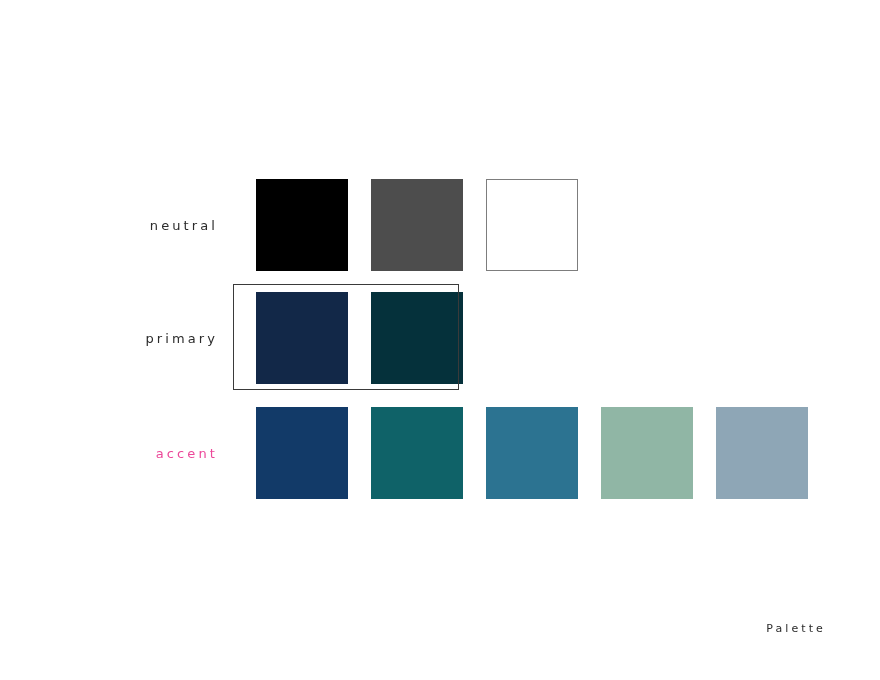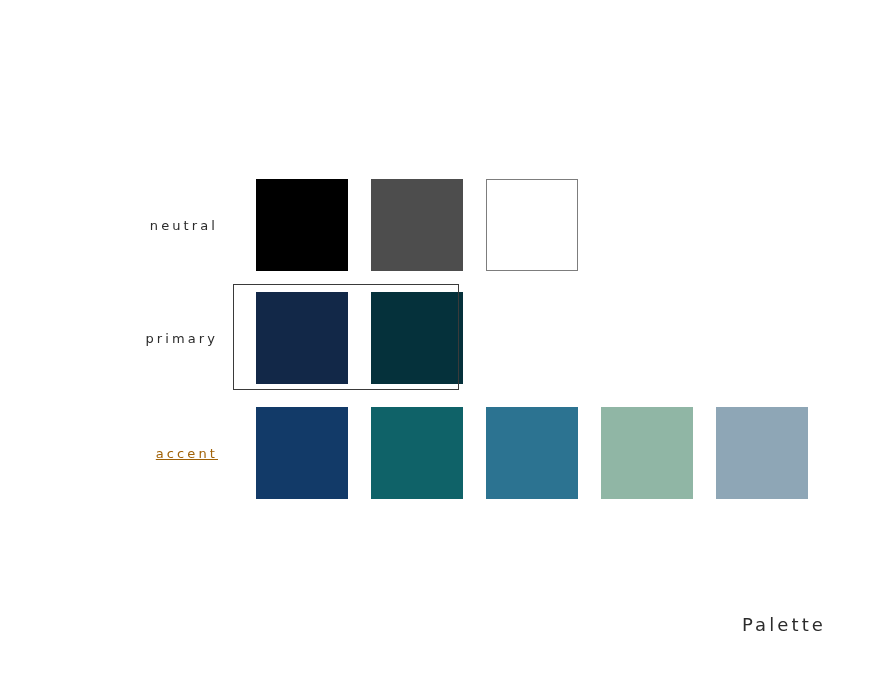--- a/index.html
+++ b/index.html
@@ -80,21 +80,21 @@
     border: 1.4px solid #3a3a3a;
     background: transparent;
     pointer-events: none;
   }
 
   
   #palette-caption {
     position: absolute;
     right: 54px;
     bottom: 45px;
-    font-size: 18px;
+    font-size: 11px;
     letter-spacing: 3.1px;
     color: #2b2b2b;
     white-space: nowrap;
   }
 </style>
 </head>
 <body style="background: rgb(255, 255, 255);">
 
 <div id="palette-canvas" style="background: rgb(255, 255, 255);">
 
@@ -107,21 +107,21 @@
 
   <div class="swatch-row row-primary">
     <div class="row-label" style="color: rgb(43, 43, 43); text-align: center;">primary</div>
     <div class="swatch sw-0" style="background: rgb(18, 40, 72);"></div>
     <div class="swatch sw-1" style="background: rgb(5, 49, 59);"></div>
   </div>
 
   <div id="primary-selection-box" style="border-color: rgb(58, 58, 58);"></div>
 
   <div class="swatch-row row-accent">
-    <div class="row-label" style="color: #a16207; text-decoration: underline;">accent</div>
+    <div class="row-label" style="color: #ec4899;">accent</div>
     <div class="swatch sw-0" style="background: rgb(18, 58, 104);"></div>
     <div class="swatch sw-1" style="background: rgb(15, 98, 104);"></div>
     <div class="swatch sw-2" style="background: rgb(44, 115, 145);"></div>
     <div class="swatch sw-3" style="background: rgb(144, 182, 165);"></div>
     <div class="swatch sw-4" style="background: rgb(142, 166, 182);"></div>
   </div>
 
   <div id="palette-caption" style="color: rgb(43, 43, 43);">Palette</div>
 
 </div>

